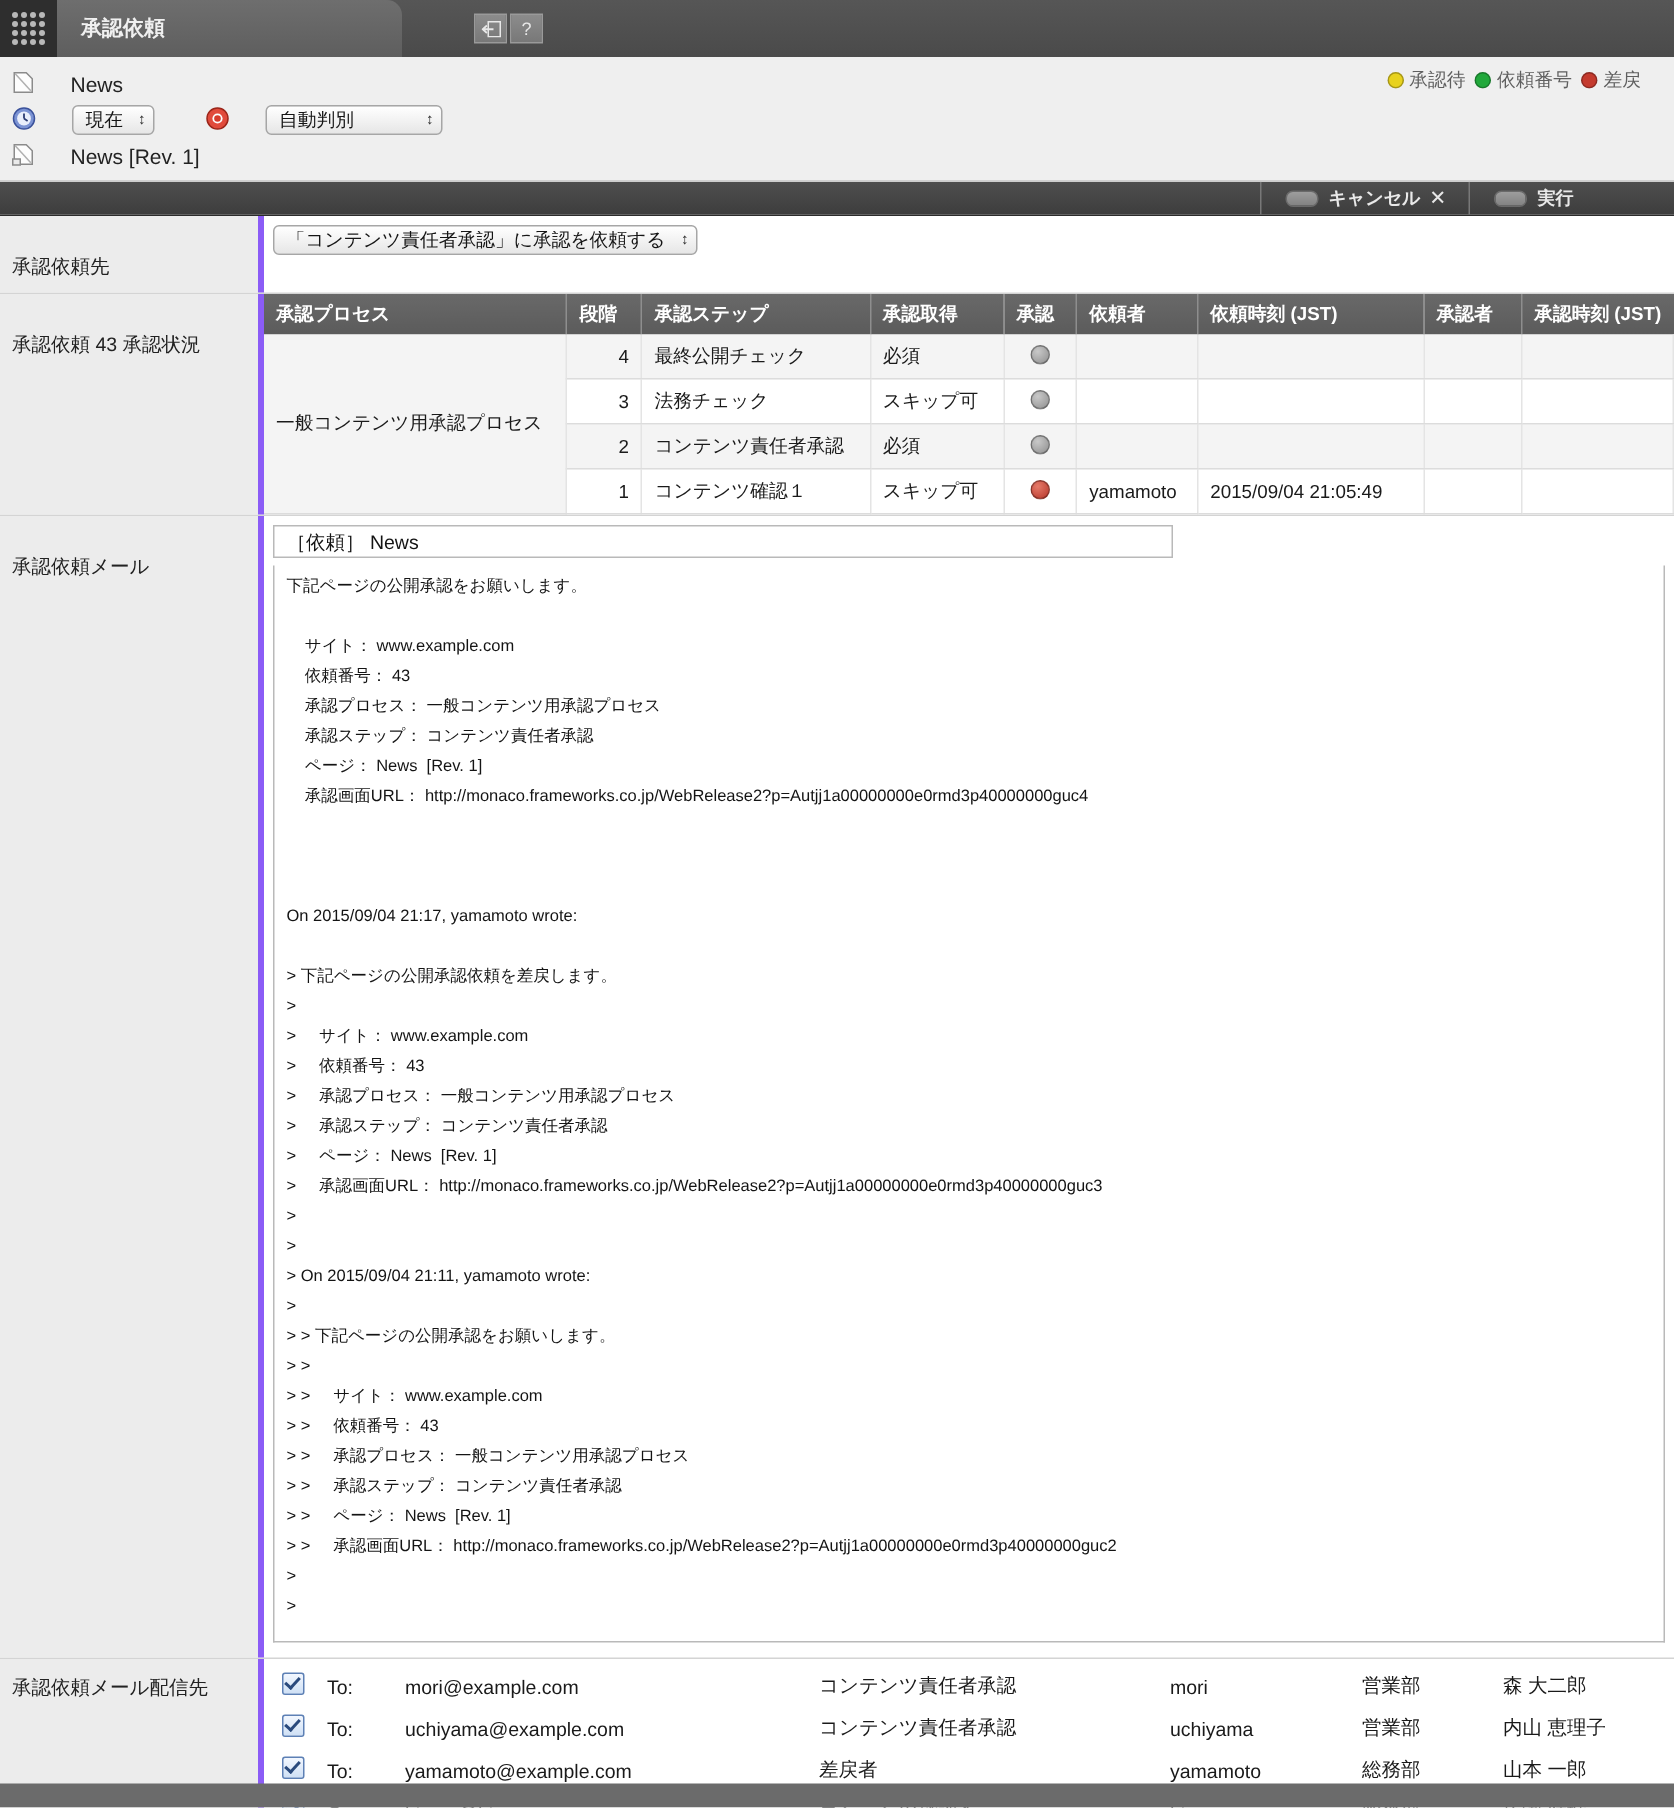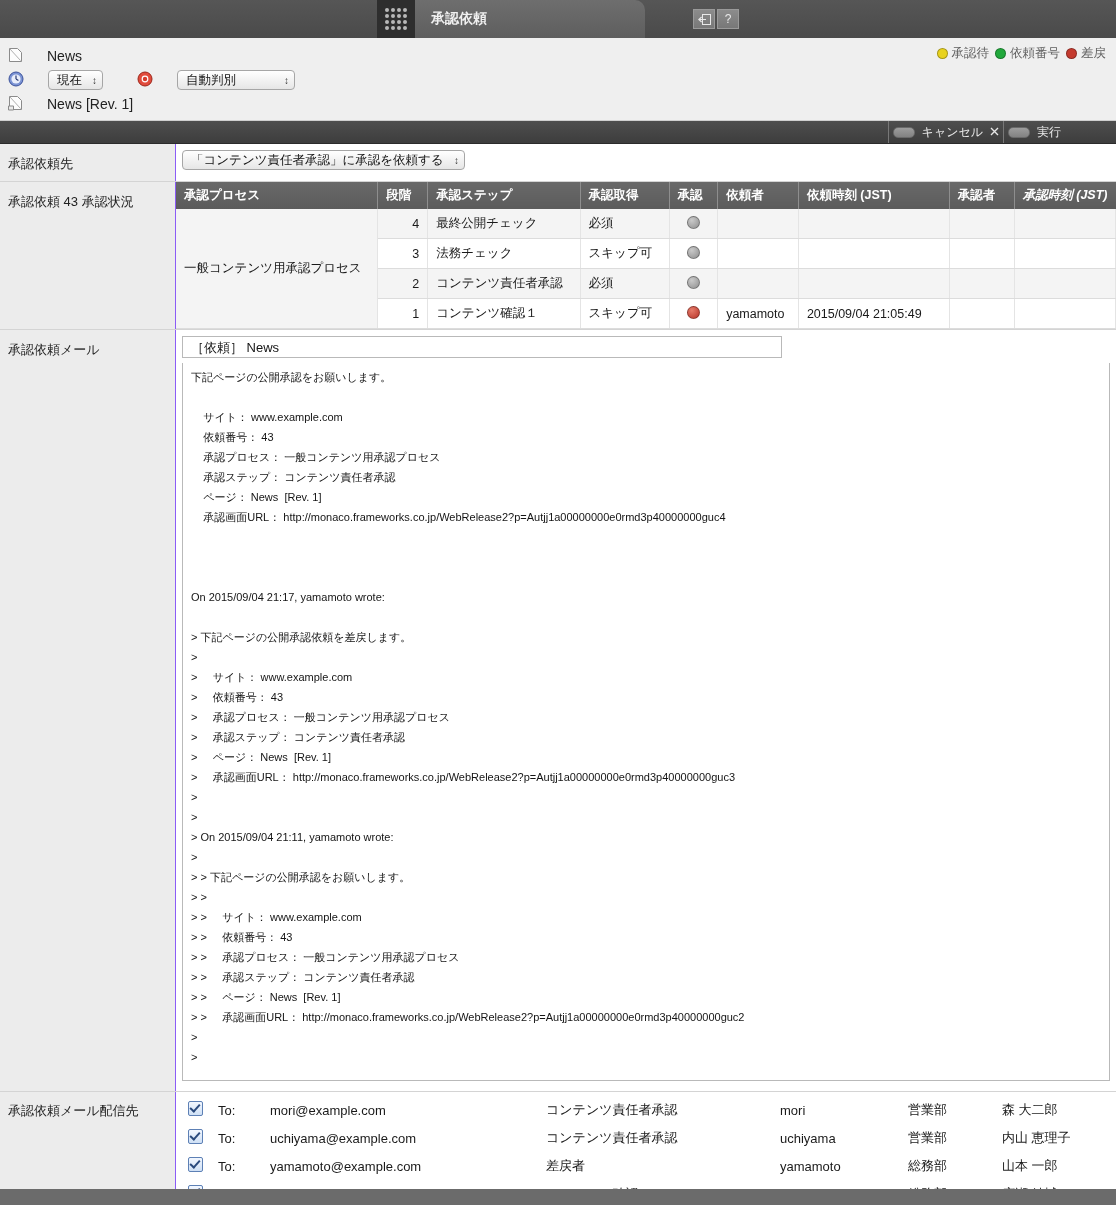--- a/index.html
+++ b/index.html
@@ -17,21 +17,20 @@
     position: relative;
   }
 
   
   .titlebar {
     height: 38px;
     background: linear-gradient(#565656, #4a4a4a);
     display: flex;
     align-items: stretch;
     position: relative;
-    justify-content: center;
   }
   .app-icon {
     width: 38px;
     height: 38px;
     background: #2e2e2e;
     display: flex;
     align-items: center;
     justify-content: center;
     flex: 0 0 38px;
   }
@@ -88,21 +87,21 @@
   }
   .hrow {
     display: flex;
     align-items: center;
     gap: 24px;
     height: 24px;
   }
   .hrow .label { font-size: 14px; color: #222; }
   .legend {
     position: absolute;
-    right: 10px;
+    right: 22px;
     top: 7px;
     display: flex;
     align-items: center;
     gap: 6px;
     color: #5f5f5f;
     font-size: 12.5px;
   }
   .legend .item { display: flex; align-items: center; gap: 4px; }
   .ldot {
     width: 9px; height: 9px; border-radius: 50%;
@@ -141,24 +140,24 @@
     background: linear-gradient(#4e4e4e, #3d3d3d);
     display: flex;
     justify-content: flex-end;
     align-items: stretch;
     border-bottom: 1px solid #2b2b2b;
   }
   .act-btn {
     display: flex;
     align-items: center;
     gap: 7px;
-    padding: 0 4px;
+    padding: 0 16px;
     color: #e9e9e9;
     font-size: 12px;
-    font-weight: normal;
+    font-weight: bold;
     border-left: 1px solid #787878;
     background: transparent;
   }
   .pill {
     width: 20px; height: 9px;
     border-radius: 5px;
     background: linear-gradient(#9d9d9d, #828282);
     border: 1px solid #6a6a6a;
     display: inline-block;
   }
@@ -166,22 +165,22 @@
   
   .frow {
     display: flex;
     border-bottom: 1px solid #d4d4d4;
     background: #ffffff;
   }
   .fl {
     width: 176px;
     flex: 0 0 176px;
     background: #ececec;
-    border-right: 1px solid #8b5cf6;
-    padding: 11px 8px 8px 8px;
+    border-right: 4px solid #8b5cf6;
+    padding: 25px 8px 8px 8px;
     font-size: 13px;
     color: #222;
     box-sizing: border-box;
   }
   .fc {
     flex: 1 1 auto;
     padding: 6px 6px 10px 6px;
     box-sizing: border-box;
     min-width: 0;
   }
@@ -196,21 +195,21 @@
   table.status thead th {
     background: linear-gradient(#696969, #5b5b5b);
     color: #ffffff;
     font-size: 12.5px;
     font-weight: bold;
     text-align: left;
     padding: 5px 8px;
     border-right: 1px solid #8e8e8e;
     white-space: nowrap;
   }
-  table.status thead th:last-child { border-right: none; font-style: italic; }
+  table.status thead th:last-child { border-right: none; }
   table.status td {
     padding: 6px 8px;
     border-bottom: 1px solid #dcdcdc;
     border-right: 1px solid #e4e4e4;
     white-space: nowrap;
     color: #1a1a1a;
   }
   td.proc {
     background: #ececec;
     border-right: 1px solid #cacaca;

